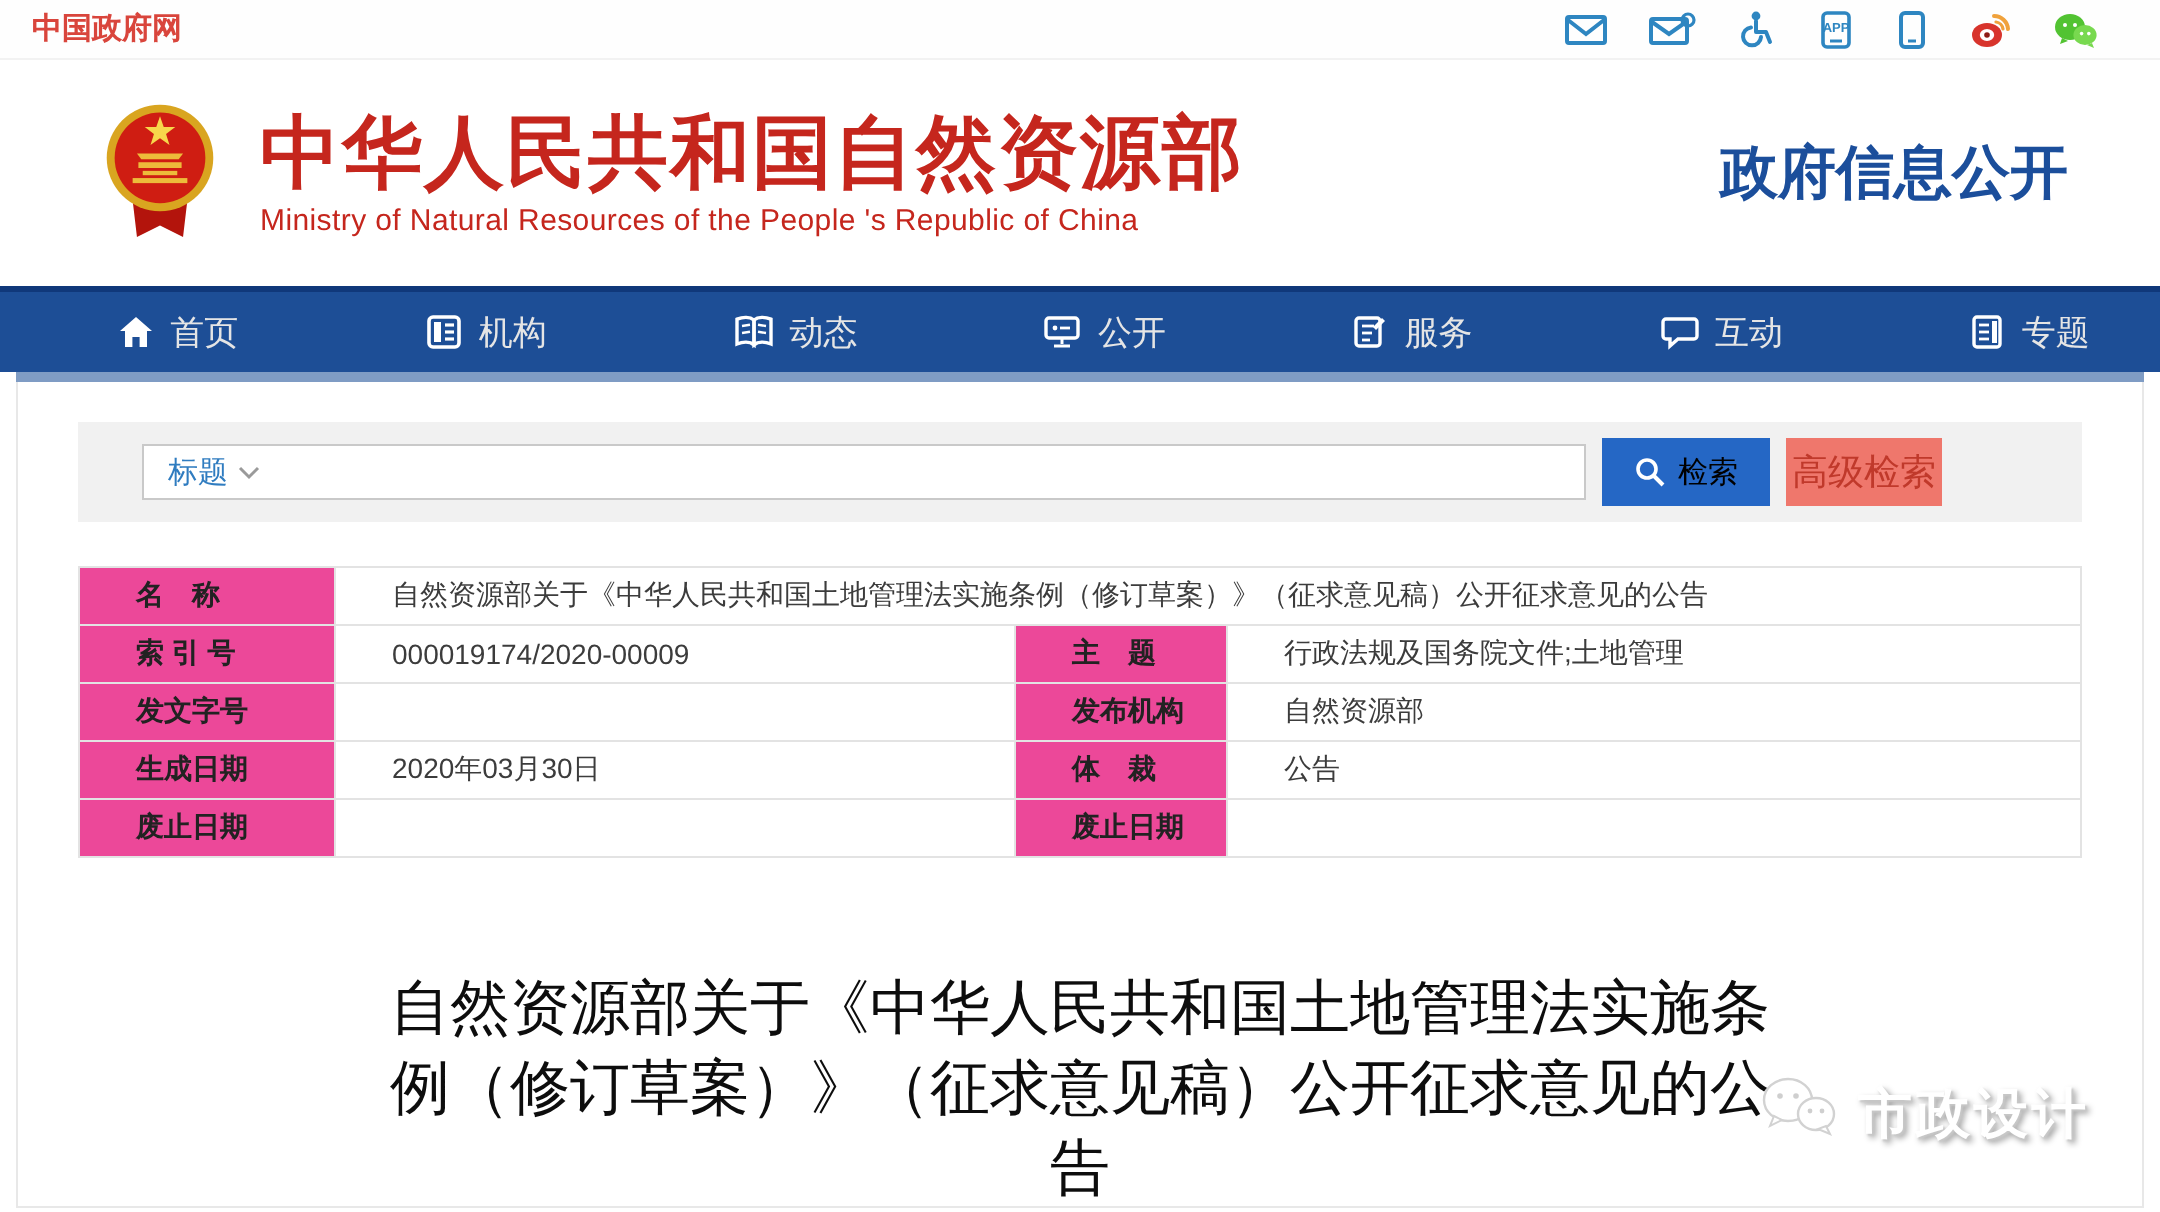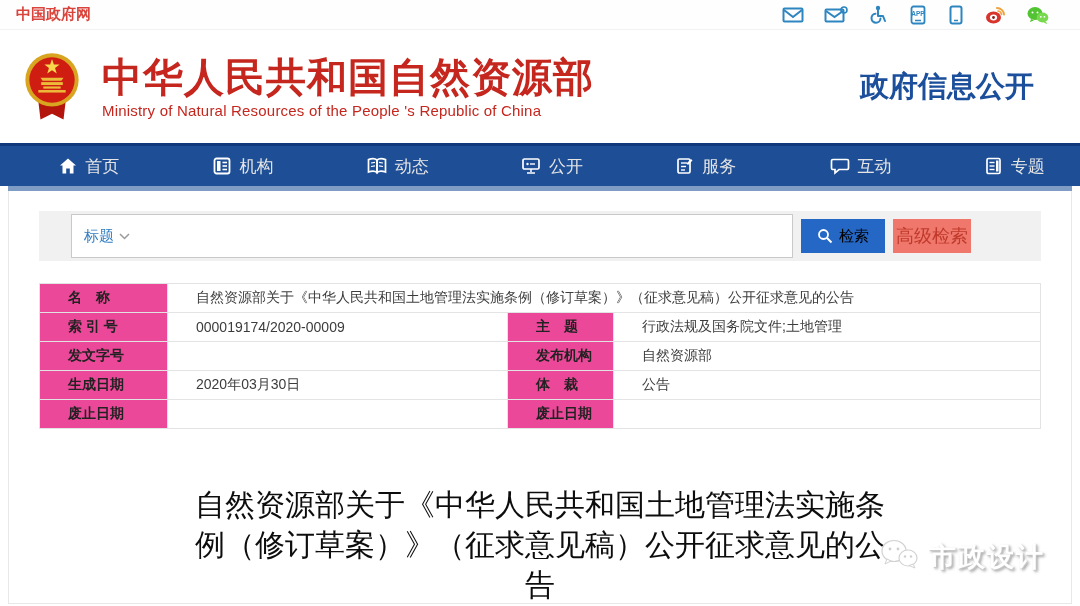--- a/index.html
+++ b/index.html
@@ -7,41 +7,41 @@
     font-family:"Liberation Sans", sans-serif; }
 
   
   .topbar { height:30px; display:flex; align-items:center; justify-content:space-between;
     padding:0 16px; border-bottom:1px solid #f2f2f2; background:#fefefe; }
   .gov-link { color:#d9453c; font-weight:bold; font-size:15px; text-decoration:none; cursor:pointer; }
   .top-icons { display:flex; align-items:center; gap:20px; margin-right:14px; }
   .top-icons svg { display:block; cursor:pointer; }
 
   
-  .header { height:113px; display:flex; align-items:center; padding-left:16px; background:#fff; }
+  .header { height:113px; display:flex; align-items:center; padding-left:16px; background:#fff;margin-left:28px; }
   .emblem { margin-right:14px; }
   .title-block { display:flex; flex-direction:column; }
   .cn-title { color:#c5261d; font-size:40px; font-weight:bold; letter-spacing:1px; line-height:44px; }
   .en-title { color:#c5261d; font-size:15px; margin-top:3px; letter-spacing:0.2px; }
   .section-title { margin-left:auto; margin-right:46px; color:#1b4e9b; font-size:29px; font-weight:bold; }
 
   
   .nav { height:43px; background:#1d4e96; border-top:3px solid #10387a; display:flex; }
   .nav-item { flex:1; display:flex; align-items:center; justify-content:center; gap:8px;
     color:#e5e5e5; font-size:17px; cursor:pointer;padding-left:24px; }
   .nav-item svg { display:block; }
   .nav-strip { height:5px; background:#7f9cc4; margin:0 8px; }
 
   
   .content { margin:0 8px; height:413px; background:#fff; border:1px solid #e8e8e8;
     border-top:none; position:relative; overflow:hidden; }
 
   .search-panel { margin:20px 30px 0; height:50px; background:#f1f1f1; display:flex;
     align-items:center; padding:0 70px 0 32px; gap:8px; }
-  .search-box { flex:1; height:44px; background:#fff; border:1px solid #c9c9c9;
+  .search-box { flex:1; height:28px; background:#fff; border:1px solid #c9c9c9;
     display:flex; padding:0 12px; gap:7px; }
   .field-label { color:#2f7cc0; font-size:15px; cursor:pointer; display:flex; align-items:center; gap:5px; }
   .search-input { flex:1; border:none; outline:none; height:26px; font-size:14px; background:transparent; }
   .btn { height:34px; border:none; color:#000000; font-size:15px; display:flex; align-items:center;
     justify-content:center; gap:6px; cursor:pointer; }
   .btn-search { width:84px; background:#2567c5; }
   .btn-advanced { width:78px; background:#ef776c; color:#c0392b; font-size:18px; }
 
   .doc-table { margin:22px 30px 0; width:calc(100% - 60px); border-collapse:collapse; font-size:14px; }
   .doc-table td { border:1px solid #e3e3e3; height:29px; padding:0 6px 0 28px; color:#3c3c3c; }

